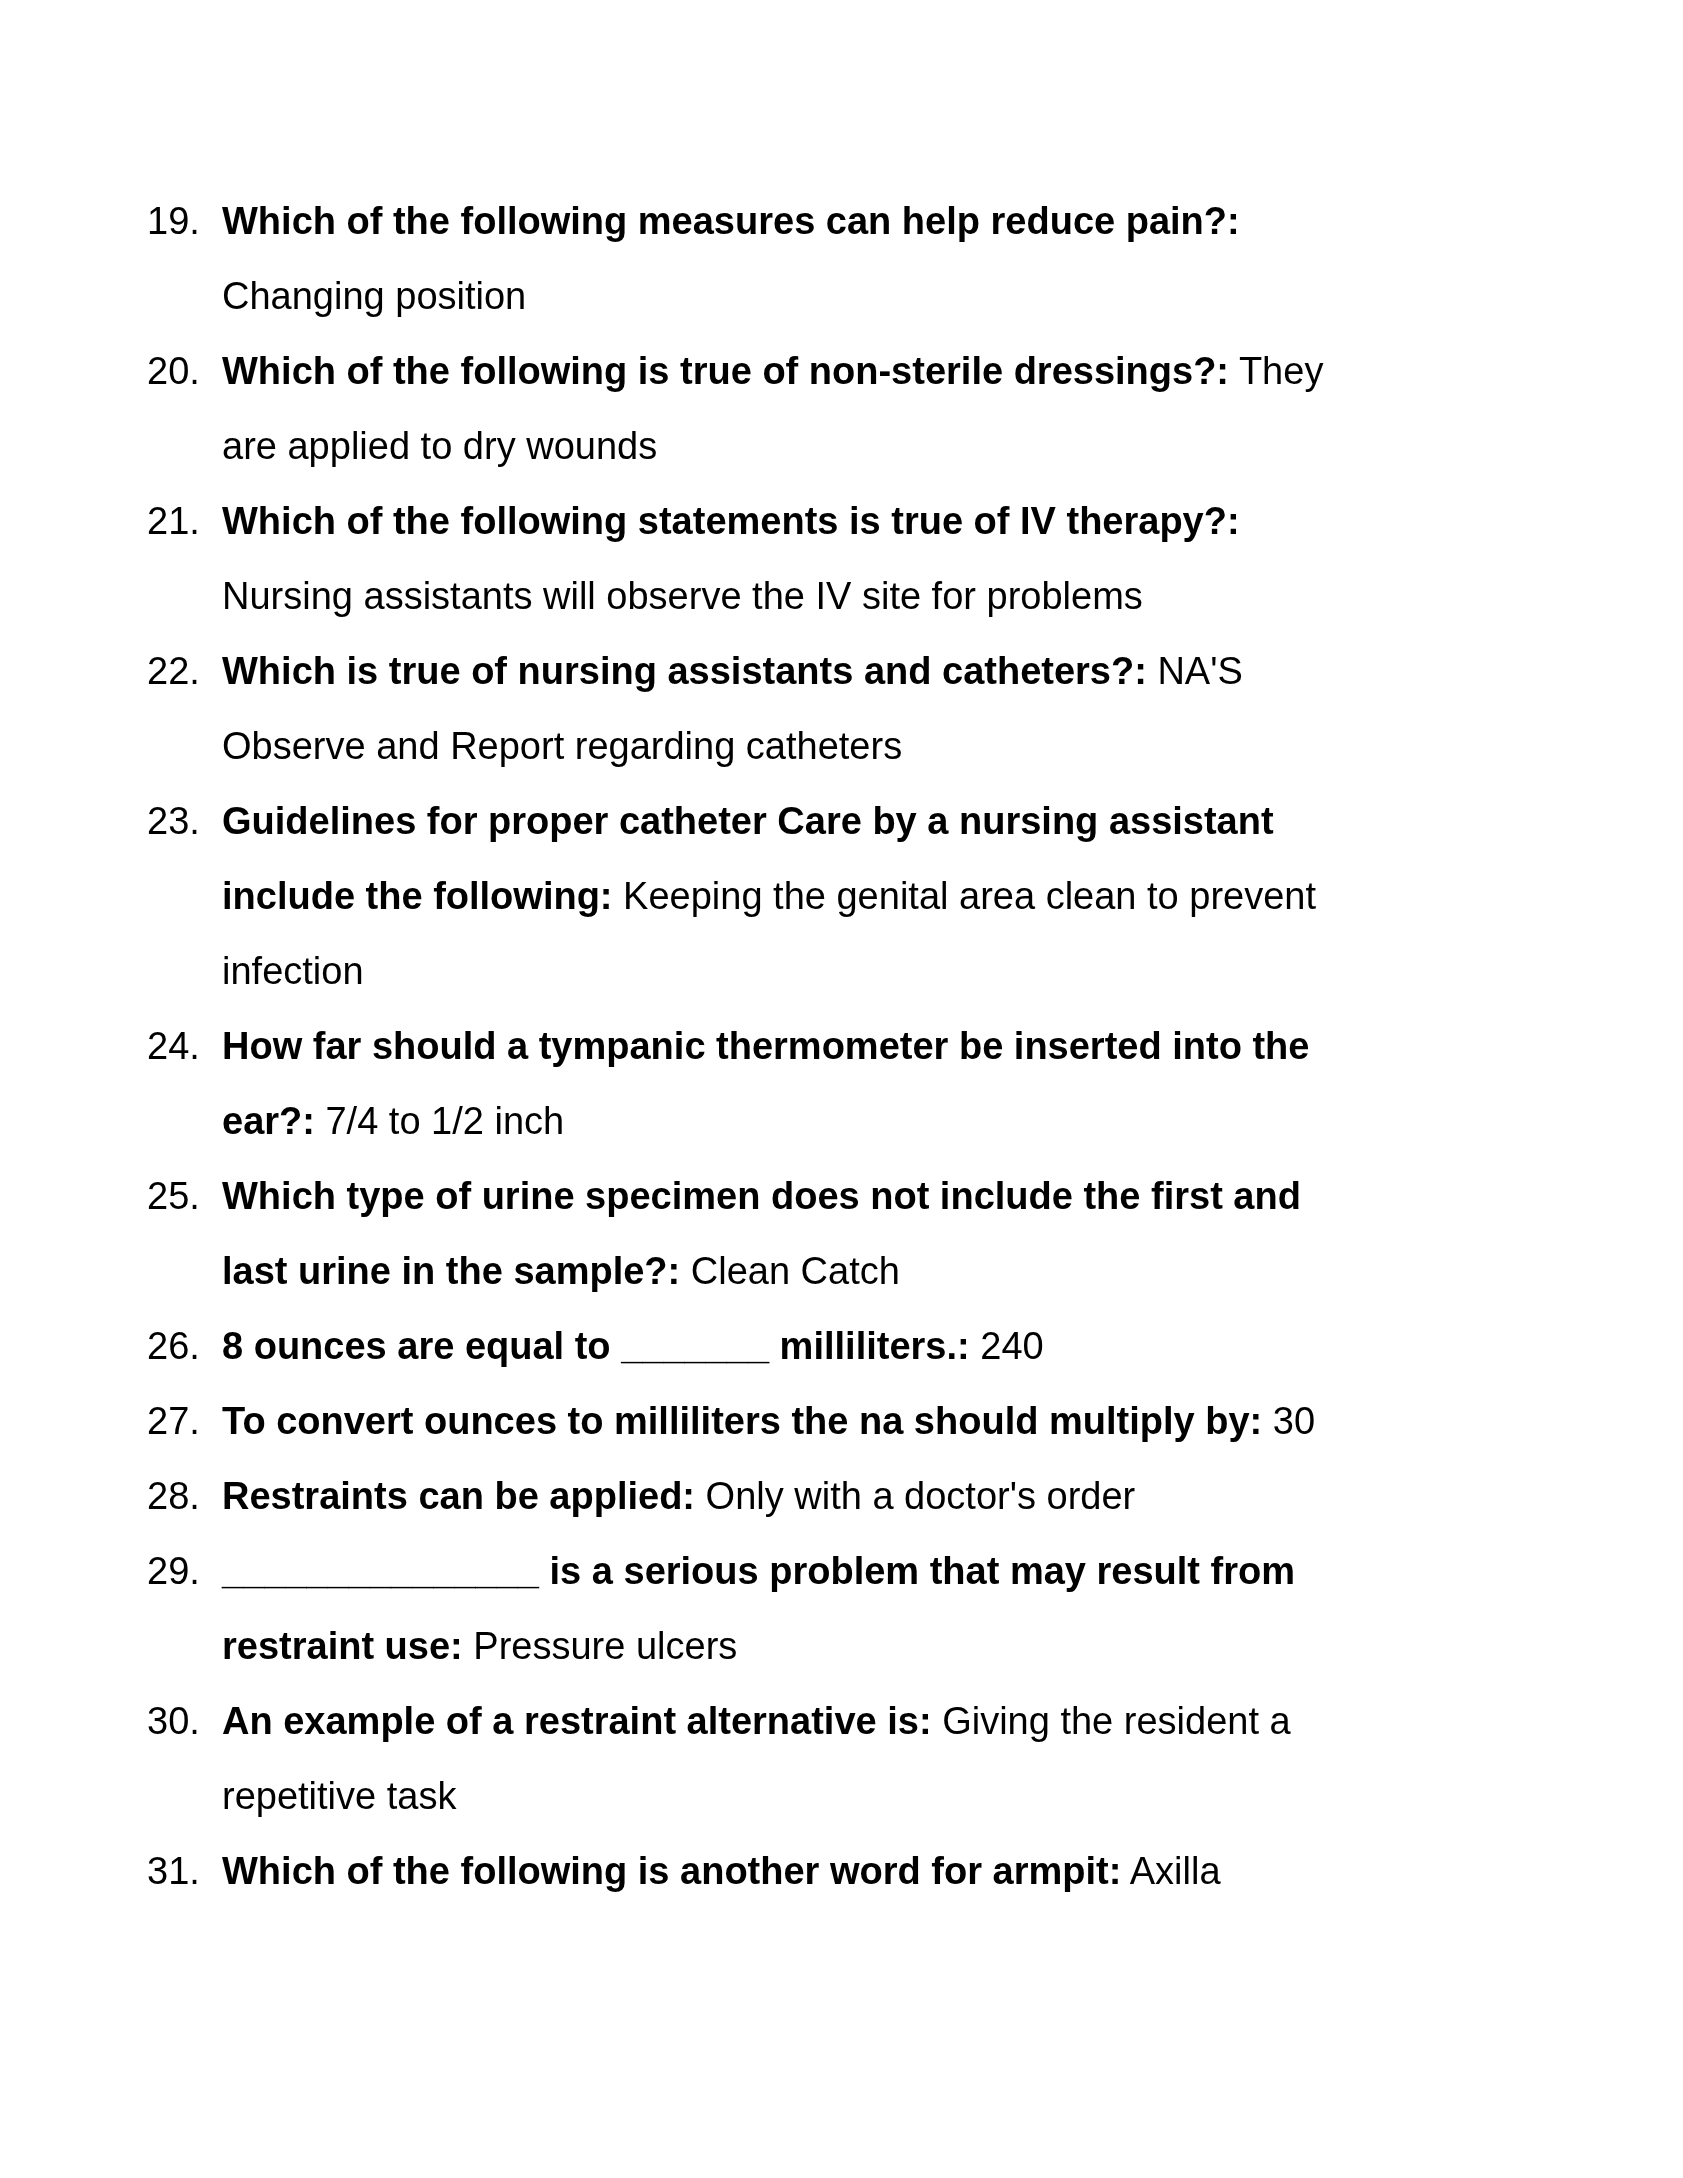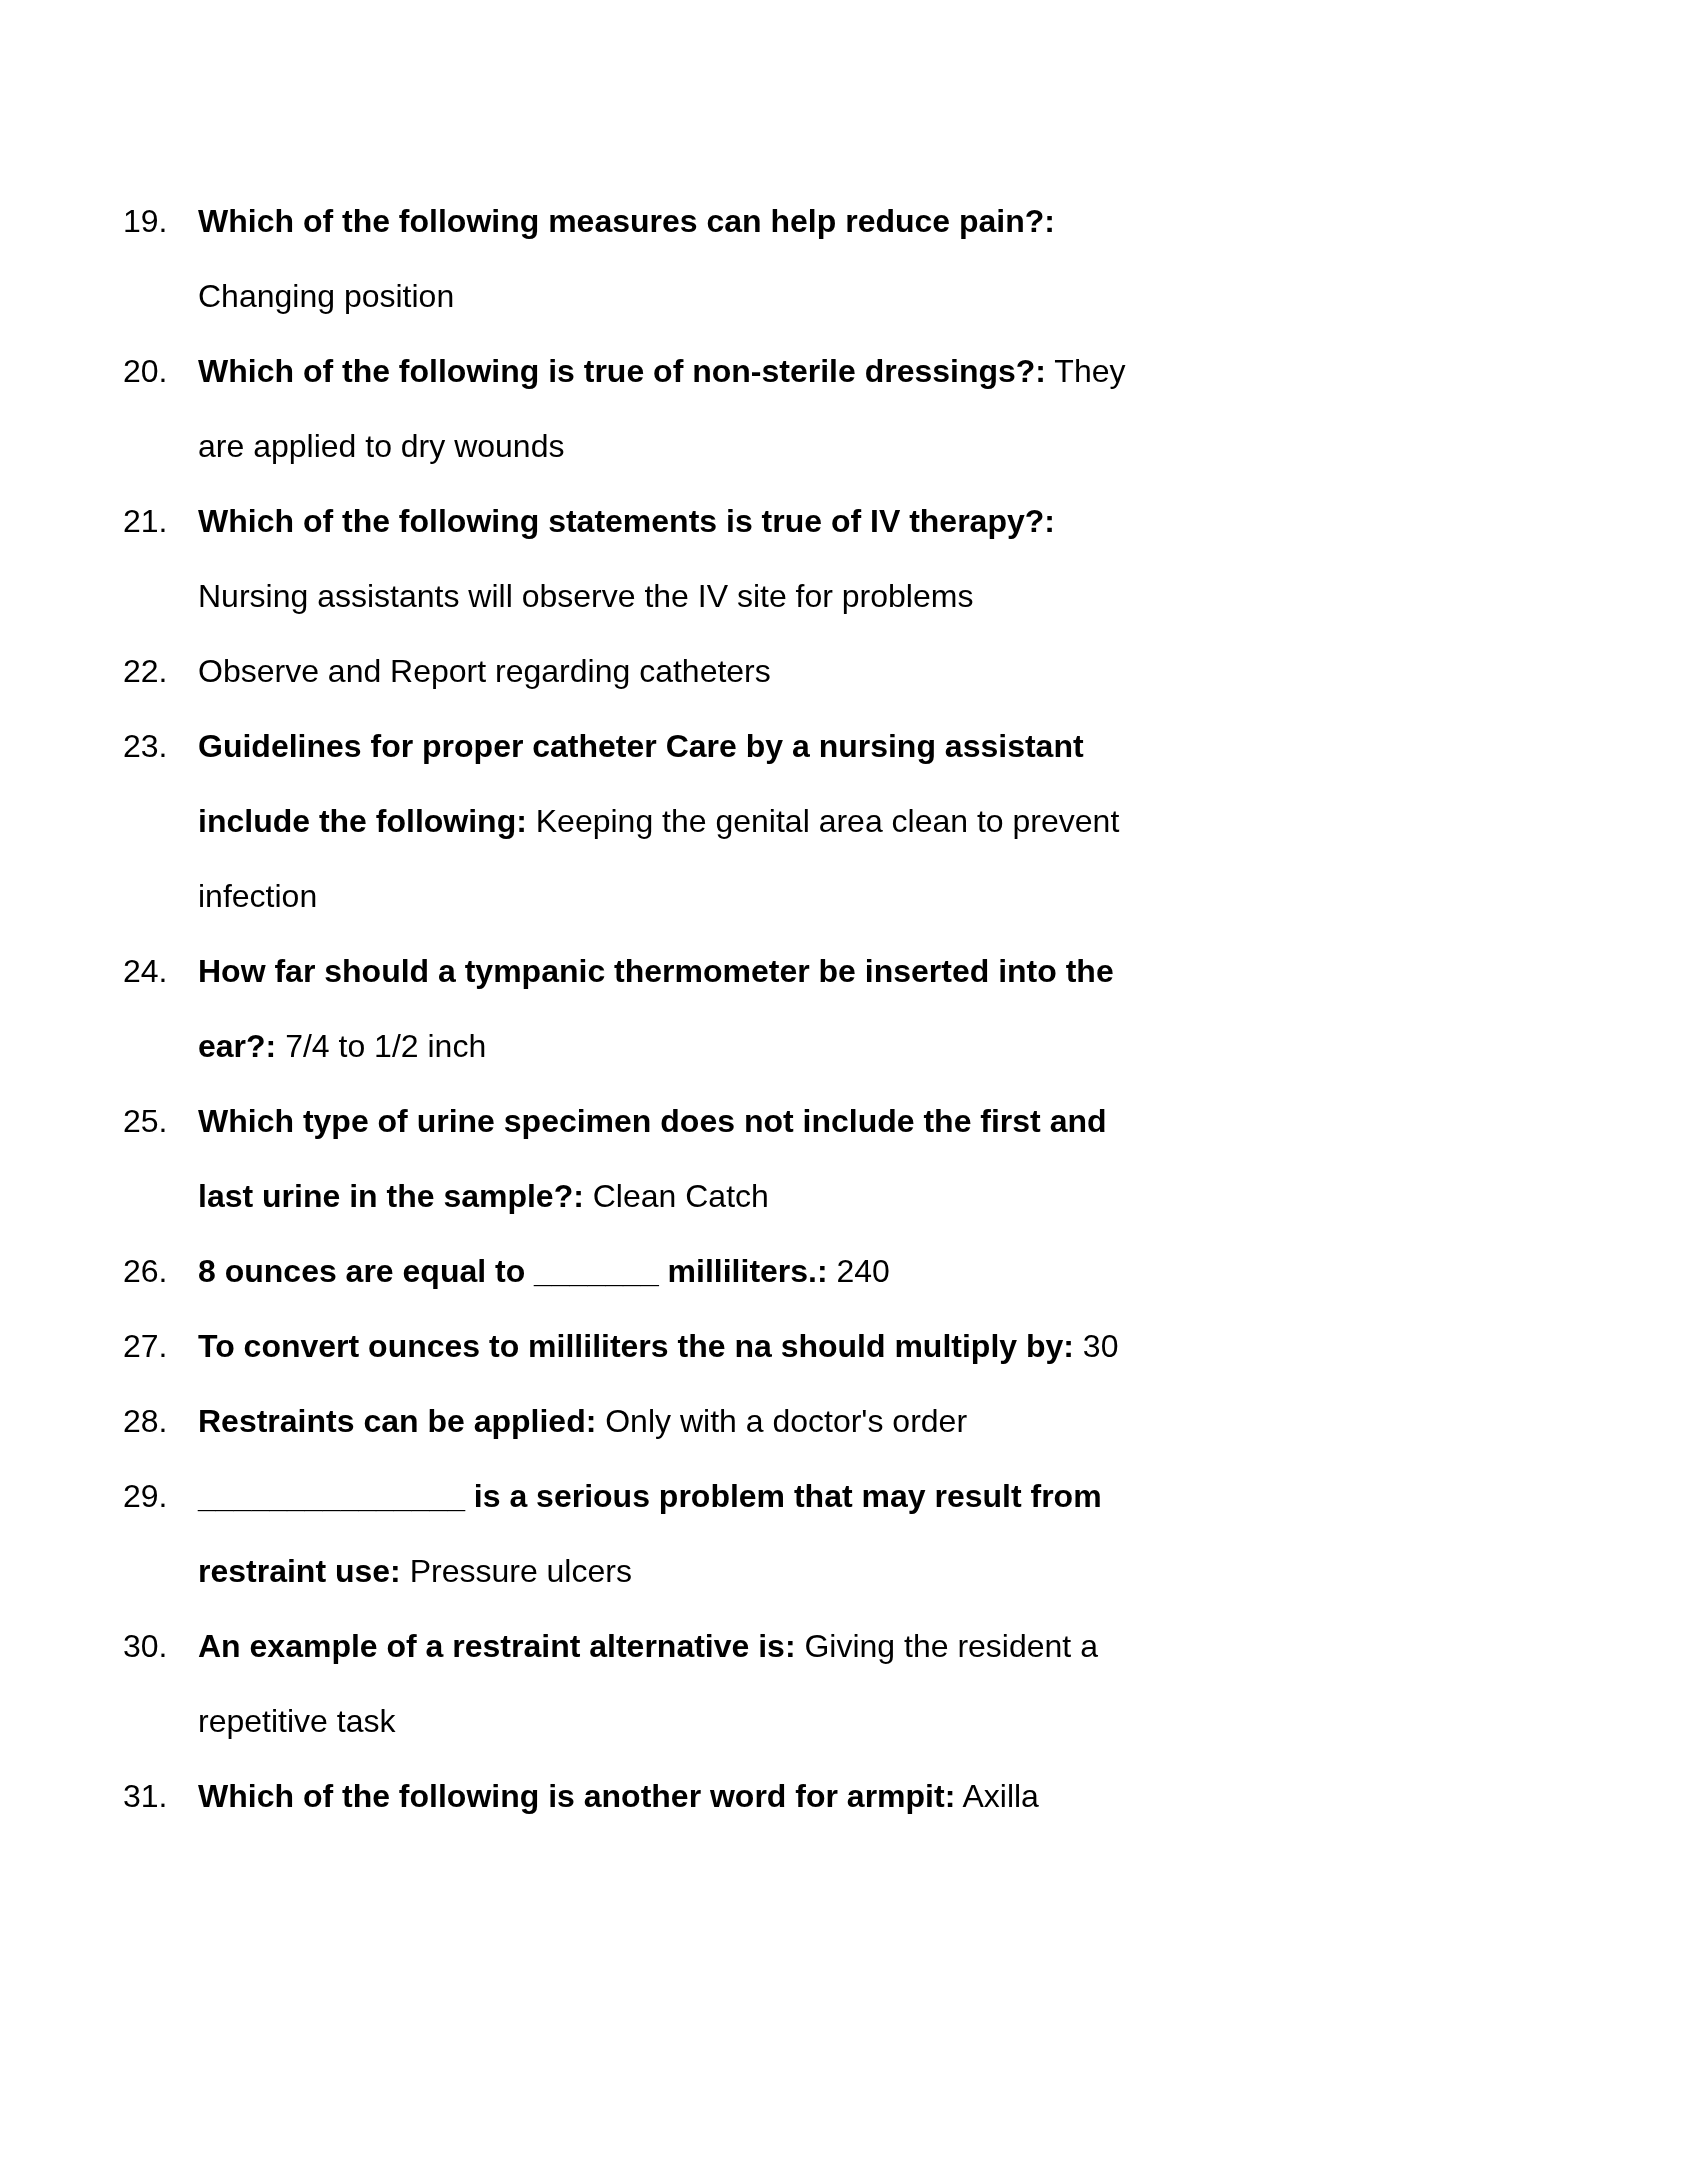--- a/index.html
+++ b/index.html
@@ -2,21 +2,21 @@
 <html><head>
 <meta charset="utf-8">
 <style>
   html, body { margin: 0; padding: 0; background: #ffffff; }
   body {
     width: 1683px; height: 2178px; position: relative; overflow: hidden;
     font-family: "Liberation Sans", sans-serif; color: #000000;
   }
   .page { position: absolute; left: 0; top: 0; width: 1683px; height: 2178px; }
   .list { position: absolute; left: 0; top: 184px; width: 1683px; margin: 0; padding: 0; list-style: none; }
-  .item { position: relative; font-size: 32px; line-height: 75px; }
+  .item { position: relative; font-size: 38px; line-height: 75px; margin-left: 24px; }
   .num { position: absolute; left: 123px; top: 0; width: 71px; text-align: left; font-weight: normal; }
   .body { margin-left: 198px; width: 1307px; }
   .line { display: block; white-space: nowrap; }
   .q { font-weight: bold; }
   .a { font-weight: normal; text-align: center; }
 </style>
 </head>
 <body>
 
 <div class="page">
@@ -38,20 +38,21 @@
       <li class="item">
         <span class="num">21.</span>
         <div class="body">
           <span class="line"><span class="q">Which of the following statements is true of IV therapy?:</span><span class="a"></span></span>
           <span class="line"><span class="q"></span><span class="a">Nursing assistants will observe the IV site for problems</span></span>
         </div>
       </li>
       <li class="item">
         <span class="num">22.</span>
         <div class="body">
+          <span class="line"><span class="q">Which is true of nursing assistants and catheters?:</span><span class="a"> NA'S</span></span>
           <span class="line"><span class="q"></span><span class="a">Observe and Report regarding catheters</span></span>
         </div>
       </li>
       <li class="item">
         <span class="num">23.</span>
         <div class="body">
           <span class="line"><span class="q">Guidelines for proper catheter Care by a nursing assistant</span><span class="a"></span></span>
           <span class="line"><span class="q">include the following:</span><span class="a"> Keeping the genital area clean to prevent</span></span>
           <span class="line"><span class="q"></span><span class="a">infection</span></span>
         </div>

